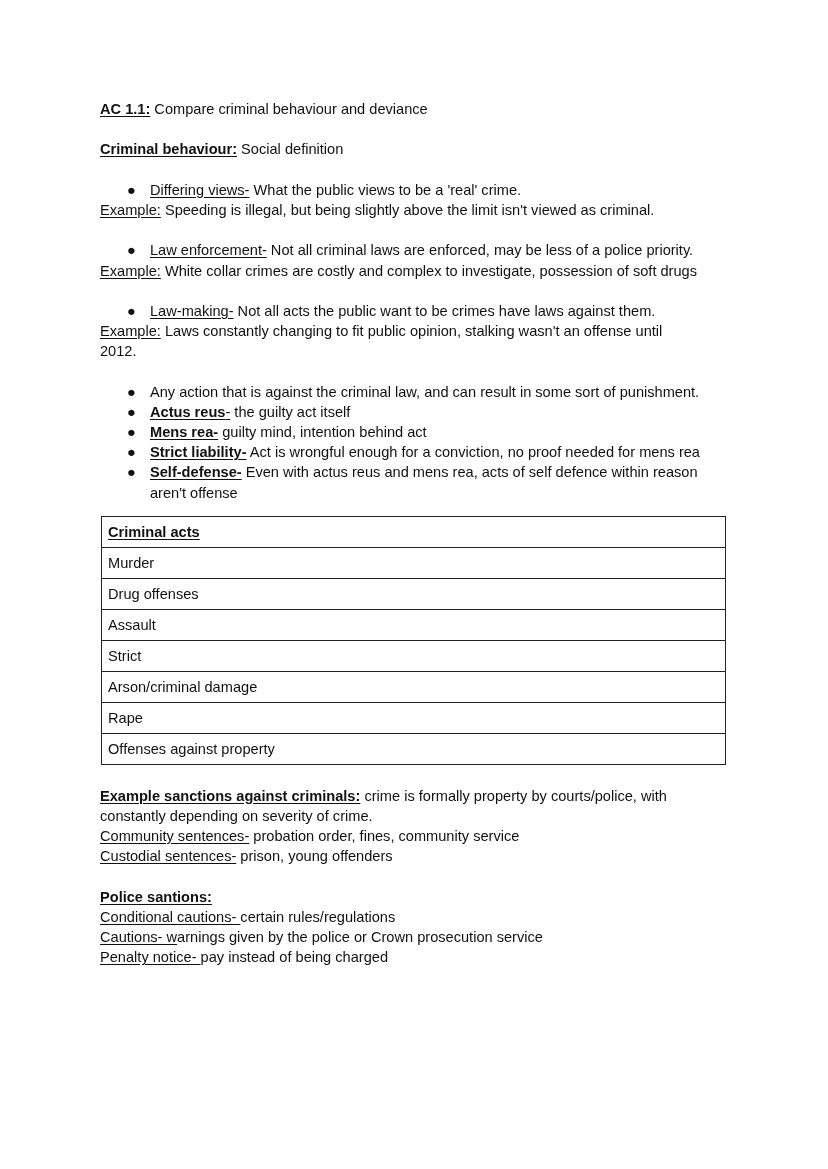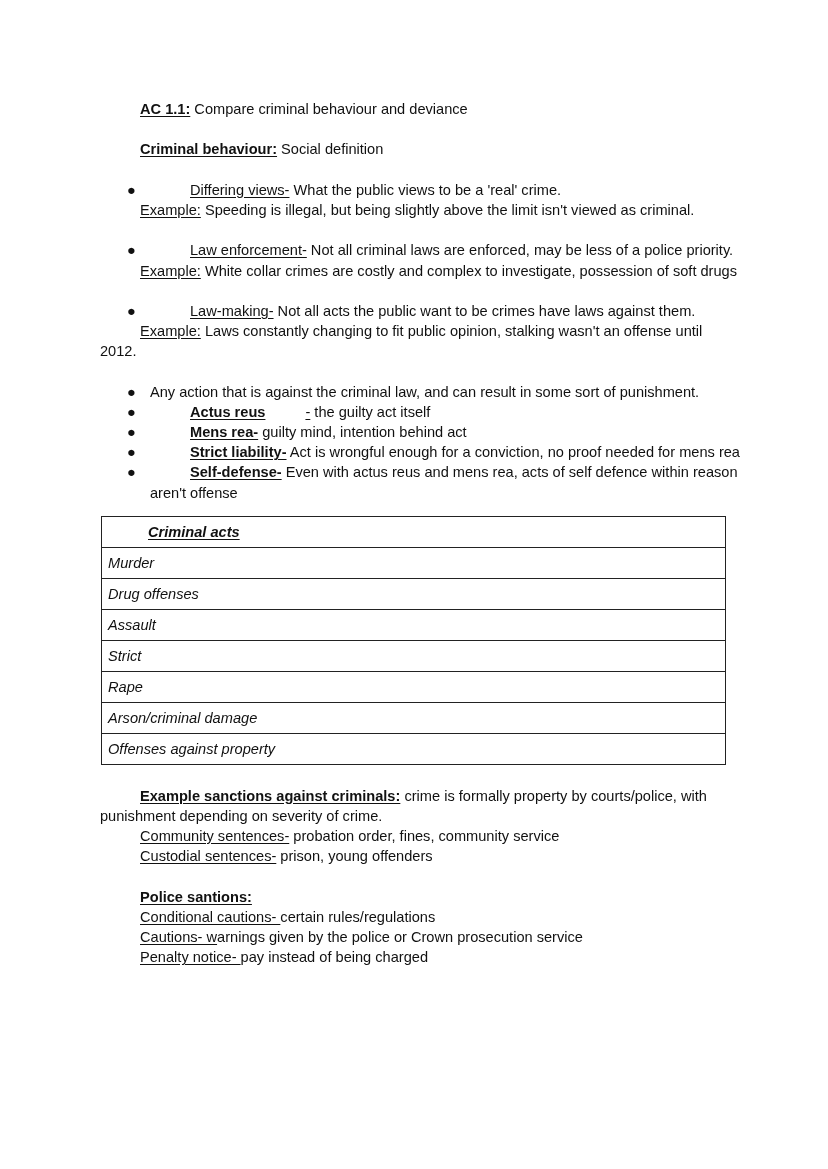--- a/index.html
+++ b/index.html
@@ -1,25 +1,25 @@
 <!DOCTYPE html>
 <html><head>
   <meta charset="utf-8">
   <style>
     html, body { margin: 0; padding: 0; background: #ffffff; }
     body { width: 828px; height: 1169px; position: relative; overflow: hidden;
       font-family: "Liberation Sans", sans-serif; font-size: 14.6px; color: #111; }
     .page { position: absolute; left: 100px; top: 99px; width: 640px; }
     .line { height: 20.2px; line-height: 20.2px; white-space: nowrap; }
     .gap { height: 20.2px; }
-    .u { text-decoration: underline; text-underline-offset: 2px; margin-left: 40px; }
+    .u { text-decoration: underline; text-underline-offset: 2px; }
     .b { font-weight: bold; }
     .bullet-row { position: relative; padding-left: 50px; }
     .bullet-row .dot { position: absolute; left: 27px; top: 0; }
-    table.acts { border-collapse: collapse; width: 625px; margin-left: 1px; margin-top: 13px; font-style: italic; }
+    table.acts { border-collapse: collapse; width: 625px; margin-left: 1px; margin-top: 13px; }
     table.acts td { border: 1.5px solid #222; height: 30px; padding: 0 6px; font-size: 14.6px; }
   </style>
 </head>
 <body>
 
 <div class="page">
   <div class="line"><span class="u b">AC 1.1:</span><span> Compare criminal behaviour and deviance</span></div>
   <div class="gap"></div>
   <div class="line"><span class="u b">Criminal behaviour:</span><span> Social definition</span></div>
   <div class="gap"></div>
@@ -55,34 +55,34 @@
     <tr>
           <td>Drug offenses</td>
         </tr>
     <tr>
           <td>Assault</td>
         </tr>
     <tr>
           <td>Strict</td>
         </tr>
     <tr>
-          <td>Rape</td>
+          <td>Arson/criminal damage</td>
         </tr>
     <tr>
-          <td>Arson/criminal damage</td>
+          <td>Rape</td>
         </tr>
     <tr>
           <td>Offenses against property</td>
         </tr>
   </tbody>
     </table>
 
   <div style="height:21px"></div>
   <div class="line"><span class="u b">Example sanctions against criminals:</span><span> crime is formally property by courts/police, with</span></div>
-  <div class="line">punishment depending on severity of crime.</div>
+  <div class="line">constantly depending on severity of crime.</div>
   <div class="line"><span class="u">Community sentences-</span><span> probation order, fines, community service</span></div>
   <div class="line"><span class="u">Custodial sentences-</span><span> prison, young offenders</span></div>
   <div class="gap"></div>
   <div class="line u b">Police santions:</div>
   <div class="line"><span class="u">Conditional cautions- </span><span> certain rules/regulations</span></div>
   <div class="line"><span class="u">Cautions- w</span><span>arnings given by the police or Crown prosecution service</span></div>
   <div class="line"><span class="u">Penalty notice- </span><span>pay instead of being charged</span></div>
 </div>
 
 </body></html>

